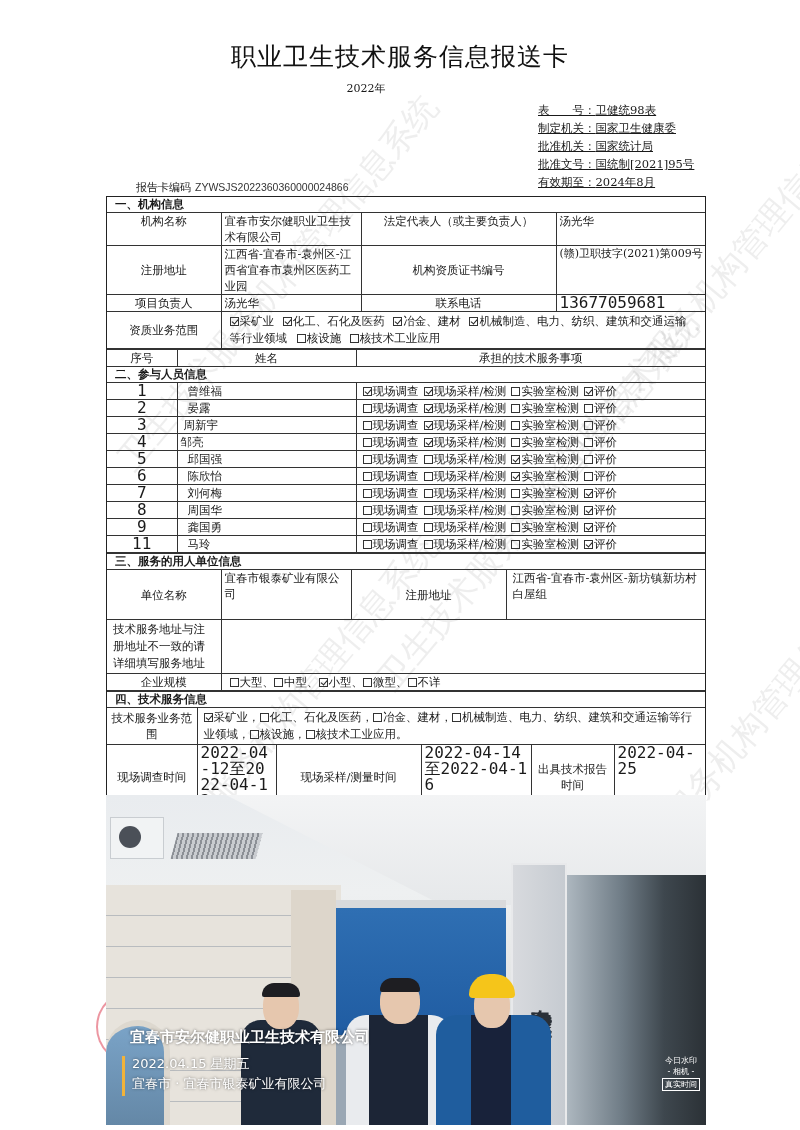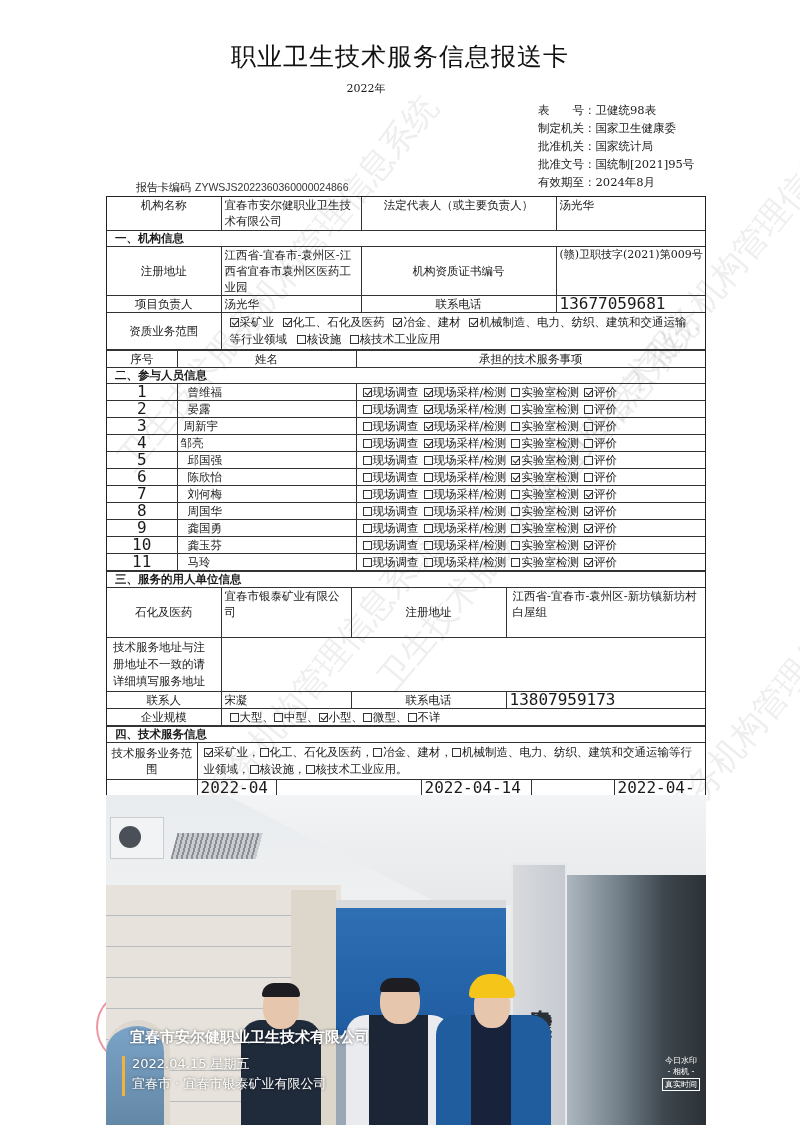--- a/index.html
+++ b/index.html
@@ -4,21 +4,21 @@
 <style>
   html, body { margin: 0; padding: 0; }
   body {
     width: 800px; height: 1130px; background: #ffffff; position: relative; overflow: hidden;
     font-family: "DejaVu Serif", "Liberation Serif", serif; color: #1a1a1a;
   }
   .title { position: absolute; top: 40px; left: 0; width: 800px; text-align: center;
     font-size: 25px; letter-spacing: 1px; color: #111; }
   .year { position: absolute; top: 81px; left: 0; width: 732px; text-align: center; font-size: 11px; }
   .meta { position: absolute; left: 538px; top: 101px; font-size: 11.5px; line-height: 18px; }
-  .meta-row { white-space: nowrap; }
+  .meta-row { white-space: nowrap; text-decoration: underline; }
   .code { position: absolute; left: 136px; top: 180px; font-size: 11px; white-space: nowrap; }
   .code .val { font-family: Liberation Sans, sans-serif; font-size: 10.5px; margin-left: 4px; color: #333; }
 
   .sheet { position: absolute; left: 106px; top: 196px; width: 600px; border: 1.5px solid #222; border-bottom: none; box-sizing: border-box; }
   table { border-collapse: collapse; width: 100%; table-layout: fixed; font-size: 11.5px; }
   td { border: 1px solid #333; padding: 0 3px; vertical-align: top; line-height: 16px; }
   td.c { text-align: center; vertical-align: middle; }
   td.sec { font-weight: bold; padding-left: 8px; height: 15px; line-height: 15px; }
   .sheet table:first-child tr:first-child td { border-top: none; }
   td:first-child { border-left: none; }
@@ -87,29 +87,29 @@
 <div class="sheet">
 
   <table>
     <colgroup>
         <col style="width:114px">
         <col style="width:140px">
         <col style="width:195px">
         <col>
       </colgroup>
     <tbody>
-        <tr style="height:33px">
+        <tr>
+          <td class="sec" colspan="4">一、机构信息</td>
+        </tr>
+    <tr style="height:33px">
       <td class="c" style="vertical-align:top">机构名称</td>
       <td>宜春市安尔健职业卫生技术有限公司</td>
       <td class="c" style="vertical-align:top">法定代表人（或主要负责人）</td>
       <td>汤光华</td>
     </tr>
-    <tr>
-          <td class="sec" colspan="4">一、机构信息</td>
-        </tr>
     <tr style="height:48px">
       <td class="c">注册地址</td>
       <td>江西省-宜春市-袁州区-江西省宜春市袁州区医药工业园</td>
       <td class="c">机构资质证书编号</td>
       <td style="font-size:11px;white-space:nowrap">(赣)卫职技字(2021)第009号</td>
     </tr>
     <tr style="height:14px">
       <td class="c">项目负责人</td>
       <td>汤光华</td>
       <td class="c">联系电话</td>
@@ -185,58 +185,47 @@
           <td class="c num">8</td>
           <td style="padding-left:10px">周国华</td>
           <td class="svc"><span class="opt"><span class="cb"></span><span>现场调查</span></span><span class="opt"><span class="cb"></span><span>现场采样/检测</span></span><span class="opt"><span class="cb"></span><span>实验室检测</span></span><span class="opt"><span class="cb on"></span><span>评价</span></span></td>
         </tr>
         <tr style="height: 16px;">
           <td class="c num">9</td>
           <td style="padding-left:10px">龚国勇</td>
           <td class="svc"><span class="opt"><span class="cb"></span><span>现场调查</span></span><span class="opt"><span class="cb"></span><span>现场采样/检测</span></span><span class="opt"><span class="cb"></span><span>实验室检测</span></span><span class="opt"><span class="cb on"></span><span>评价</span></span></td>
         </tr>
         <tr style="height: 16px;">
-          <td class="c num">10</td>
-          <td style="padding-left:10px">龚玉芬</td>
-          <td class="svc"><span class="opt"><span class="cb"></span><span>现场调查</span></span><span class="opt"><span class="cb"></span><span>现场采样/检测</span></span><span class="opt"><span class="cb"></span><span>实验室检测</span></span><span class="opt"><span class="cb on"></span><span>评价</span></span></td>
-        </tr>
-        <tr style="height: 16px;">
           <td class="c num">11</td>
           <td style="padding-left:10px">马玲</td>
           <td class="svc"><span class="opt"><span class="cb"></span><span>现场调查</span></span><span class="opt"><span class="cb"></span><span>现场采样/检测</span></span><span class="opt"><span class="cb"></span><span>实验室检测</span></span><span class="opt"><span class="cb on"></span><span>评价</span></span></td>
         </tr>
       </tbody>
   </table>
 
   <table>
     <colgroup>
         <col style="width:114px">
         <col style="width:130px">
         <col style="width:155px">
         <col>
       </colgroup>
     <tbody>
         <tr>
           <td class="sec" colspan="4">三、服务的用人单位信息</td>
         </tr>
     <tr style="height:50px">
-      <td class="c">石化及医药</td>
+      <td class="c">单位名称</td>
       <td>宜春市银泰矿业有限公司</td>
       <td class="c">注册地址</td>
       <td style="padding-left:6px">江西省-宜春市-袁州区-新坊镇新坊村白屋组</td>
     </tr>
     <tr style="height:52px">
       <td style="padding:1px 6px;line-height:17px">技术服务地址与注册地址不一致的请详细填写服务地址</td>
       <td colspan="3"></td>
-    </tr>
-    <tr style="height:15px">
-      <td class="c">联系人</td>
-      <td>宋凝</td>
-      <td class="c">联系电话</td>
-      <td class="num">13807959173</td>
     </tr>
     <tr style="height:15px">
       <td class="c">企业规模</td>
       <td colspan="3" style="padding-left:8px">
         <span><span class="cb"></span><span>大型、</span></span><span><span class="cb"></span><span>中型、</span></span><span><span class="cb on"></span><span>小型、</span></span><span><span class="cb"></span><span>微型、</span></span><span><span class="cb"></span><span>不详</span></span>
       </td>
     </tr>
   </tbody>
     </table>
 

